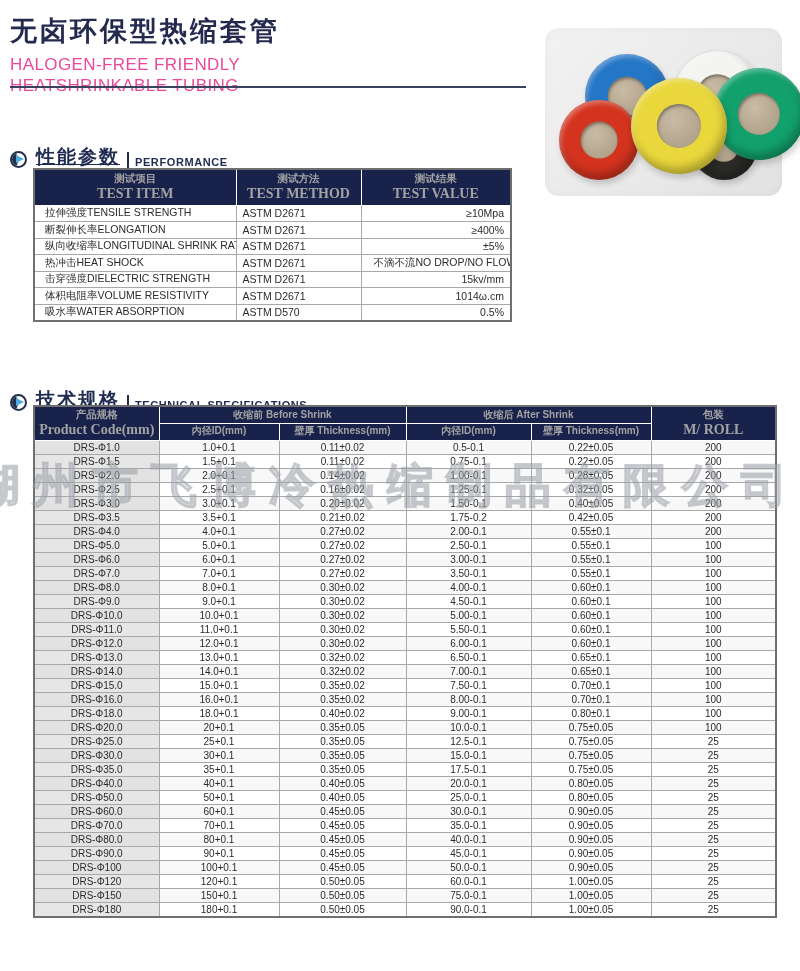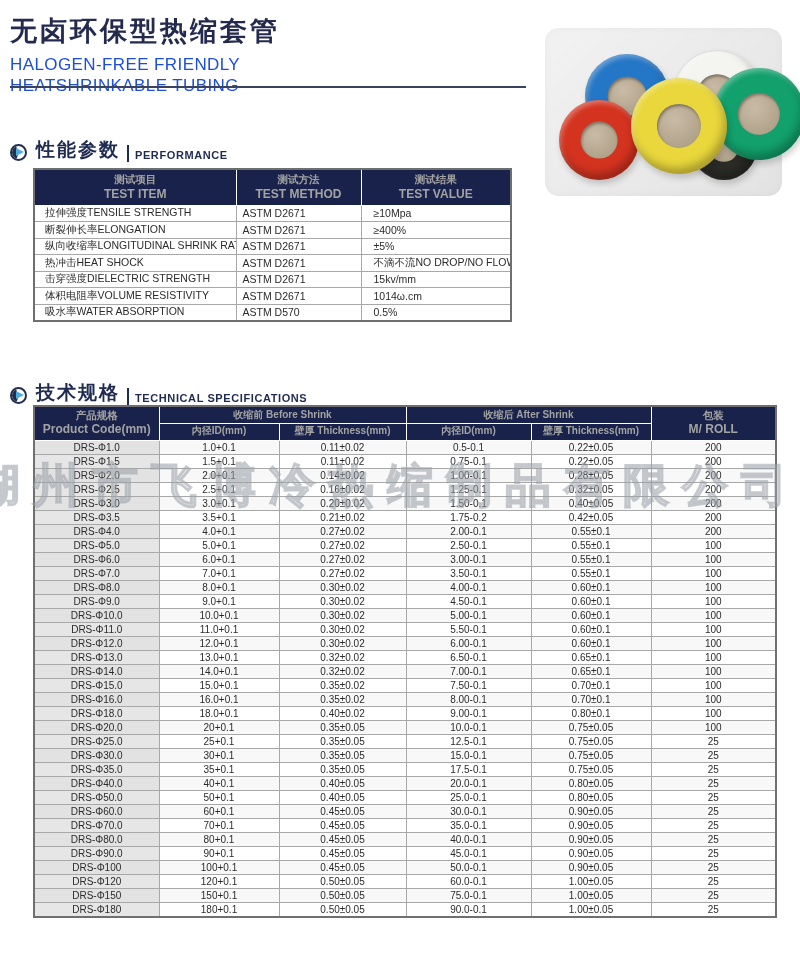--- a/index.html
+++ b/index.html
@@ -2,21 +2,21 @@
 <html><head>
 <meta charset="utf-8">
 <style>
   * { margin:0; padding:0; box-sizing:border-box; }
   body { background:#fff; font-family:"Liberation Sans","DejaVu Sans",sans-serif; }
   .page { position:relative; width:800px; height:966px; background:#fff; overflow:hidden; }
 
   
   .title-block { position:absolute; left:10px; top:13px; }
   .title-cn { font-size:27px; font-weight:bold; color:#232a4e; letter-spacing:3px; }
-  .title-en { margin-top:5px; font-size:17px; line-height:21px; color:#1d4ed8; letter-spacing:0.4px; font-weight:500; }
+  .title-en { margin-top:5px; font-size:17px; line-height:21px; color:#ec4899; letter-spacing:0.4px; font-weight:500; }
   .divider { position:absolute; left:10px; top:86px; width:516px; height:2px; background:#39425f; }
 
   
   .photo { position:absolute; left:545px; top:28px; width:237px; height:168px;
            background:linear-gradient(135deg,#f2f2f2 0%,#e9e9e9 60%,#e2e2e2 100%);
            border-radius:14px; box-shadow:inset 0 0 8px rgba(0,0,0,.04); }
   .roll { position:absolute; border-radius:50%; box-shadow:inset -3px -6px 8px rgba(0,0,0,.28), inset 2px 3px 5px rgba(255,255,255,.35), 2px 4px 6px rgba(0,0,0,.18); }
   .roll::after { content:""; position:absolute; left:50%; top:50%; width:46%; height:46%;
                  transform:translate(-50%,-50%); border-radius:50%;
                  background:radial-gradient(circle at 40% 35%, #c9bba6, #a8997f);
@@ -32,38 +32,38 @@
   .section-head { position:absolute; display:flex; align-items:flex-end; }
   .sec-perf  { left:10px; top:133px; }
   .sec-spec  { left:10px; top:376px; }
   .sec-icon { width:17px; height:17px; border-radius:50%; background:#fff; border:2px solid #22304f;
               position:relative; overflow:hidden; margin-bottom:2px; }
   .sec-icon::before { content:""; position:absolute; left:-6px; top:-2px; width:12px; height:18px;
                       background:#22304f; border-radius:50%; }
   .sec-icon::after { content:""; position:absolute; left:4px; top:2px; width:0; height:0;
                      border-top:4.5px solid transparent; border-bottom:4.5px solid transparent;
                      border-left:8px solid #4fabdf; }
-  .sec-cn { font-size:19px; font-weight:bold; color:#1f2b50; letter-spacing:2px; margin:4px 7px 0 9px; }
+  .sec-cn { font-size:19px; font-weight:bold; color:#1f2b50; letter-spacing:2px; margin:11px 7px 0 9px;text-decoration:underline; }
   .sec-bar { width:2px; height:17px; background:#1f2b50; margin:0 6px 1px 0; }
   .sec-en { font-size:11px; font-weight:bold; color:#1f2b50; letter-spacing:0.6px; padding-bottom:2px; }
 
   
   table { border-collapse:collapse; table-layout:fixed; background:#fff; }
   th { background:#19224a; color:#a3a3a3; font-weight:bold; border:1.5px solid #fff; }
   .th-cn { display:block; font-size:10.5px; }
-  .th-en { display:block; font-size:12px; font-weight:bold; }
+  .th-en { display:block; font-size:14px; font-weight:bold;font-family:Liberation Serif, serif; }
   td { border:1px solid #a8a8a8; color:#2b2b2b; overflow:hidden; white-space:nowrap; }
 
   
   .perf-table { position:absolute; left:33px; top:168px; width:477px; border:2px solid #6f6f6f; }
   .perf-table th { height:36px; line-height:1.35; }
   .perf-table td { height:16.5px; font-size:10.5px; padding:0 6px; }
   .perf-table td.c-item  { text-align:left;  padding-left:10px; }
   .perf-table td.c-method{ text-align:left; }
-  .perf-table td.c-value { text-align:left; padding-left:12px; }
+  .perf-table td.c-value { text-align:right; padding-left:12px; }
 
   
   .spec-table { position:absolute; left:33px; top:405px; width:742px; border:2px solid #6f6f6f; }
   .spec-table th { height:16px; font-size:10px; line-height:1.25;margin-left:44px; }
   .spec-table th.h-two { height:34px; }
   .spec-table td { height:13.6px; font-size:10px; text-align:center; line-height:13px; padding:0 3px; }
   .spec-table td.product { background:#e6e6e6; }
   .spec-table tbody tr:nth-child(odd) td:not(.product) { background:#f8f8f8; }
   .spec-table tbody tr:nth-child(odd) td.product { background:#e2e2e2; }
 

